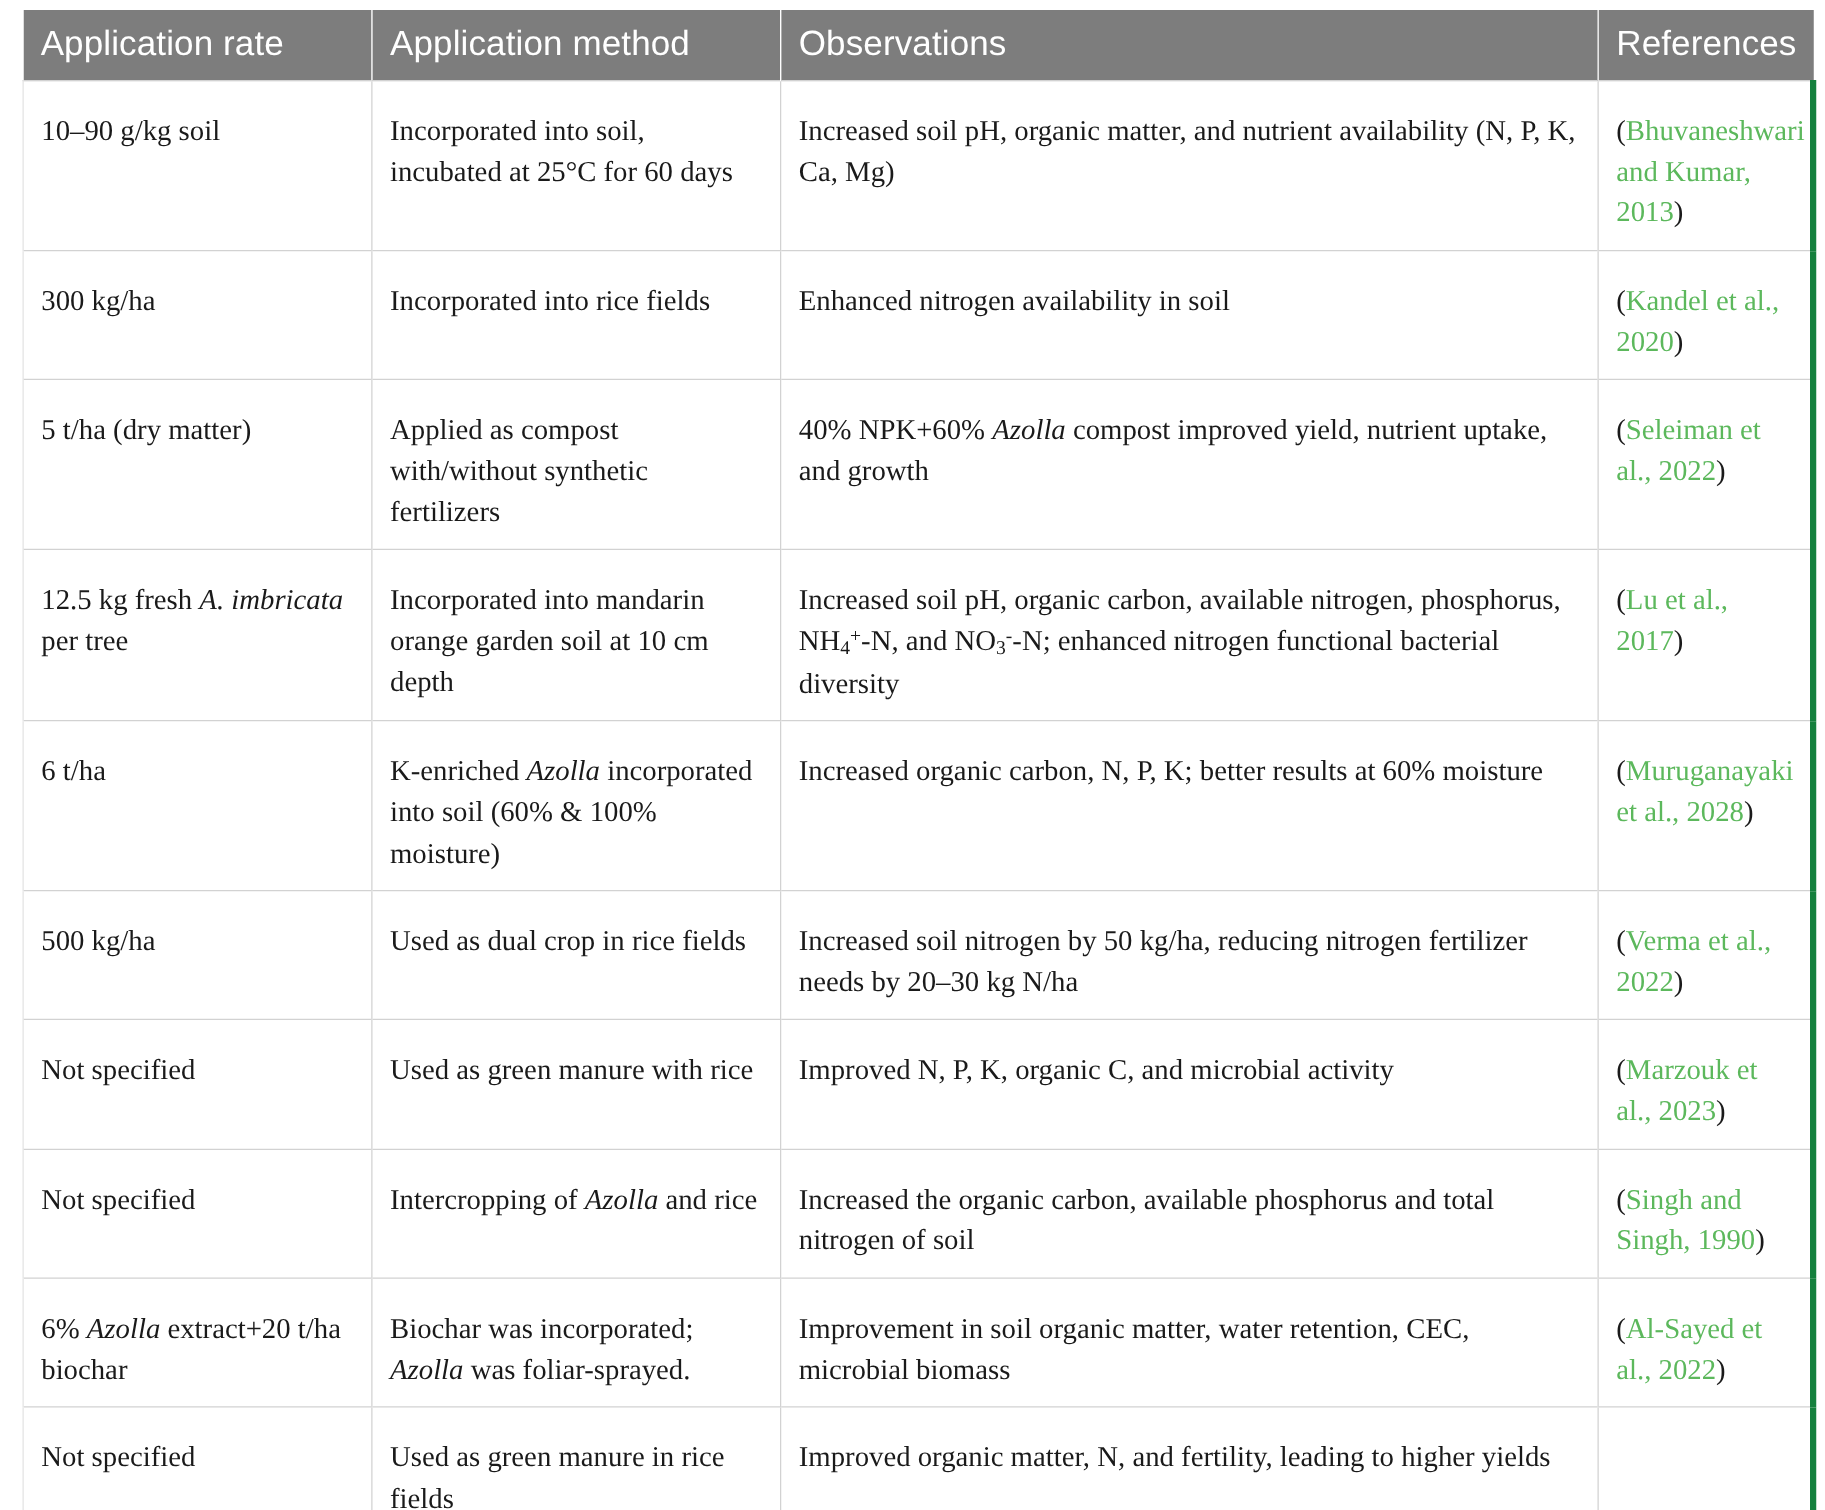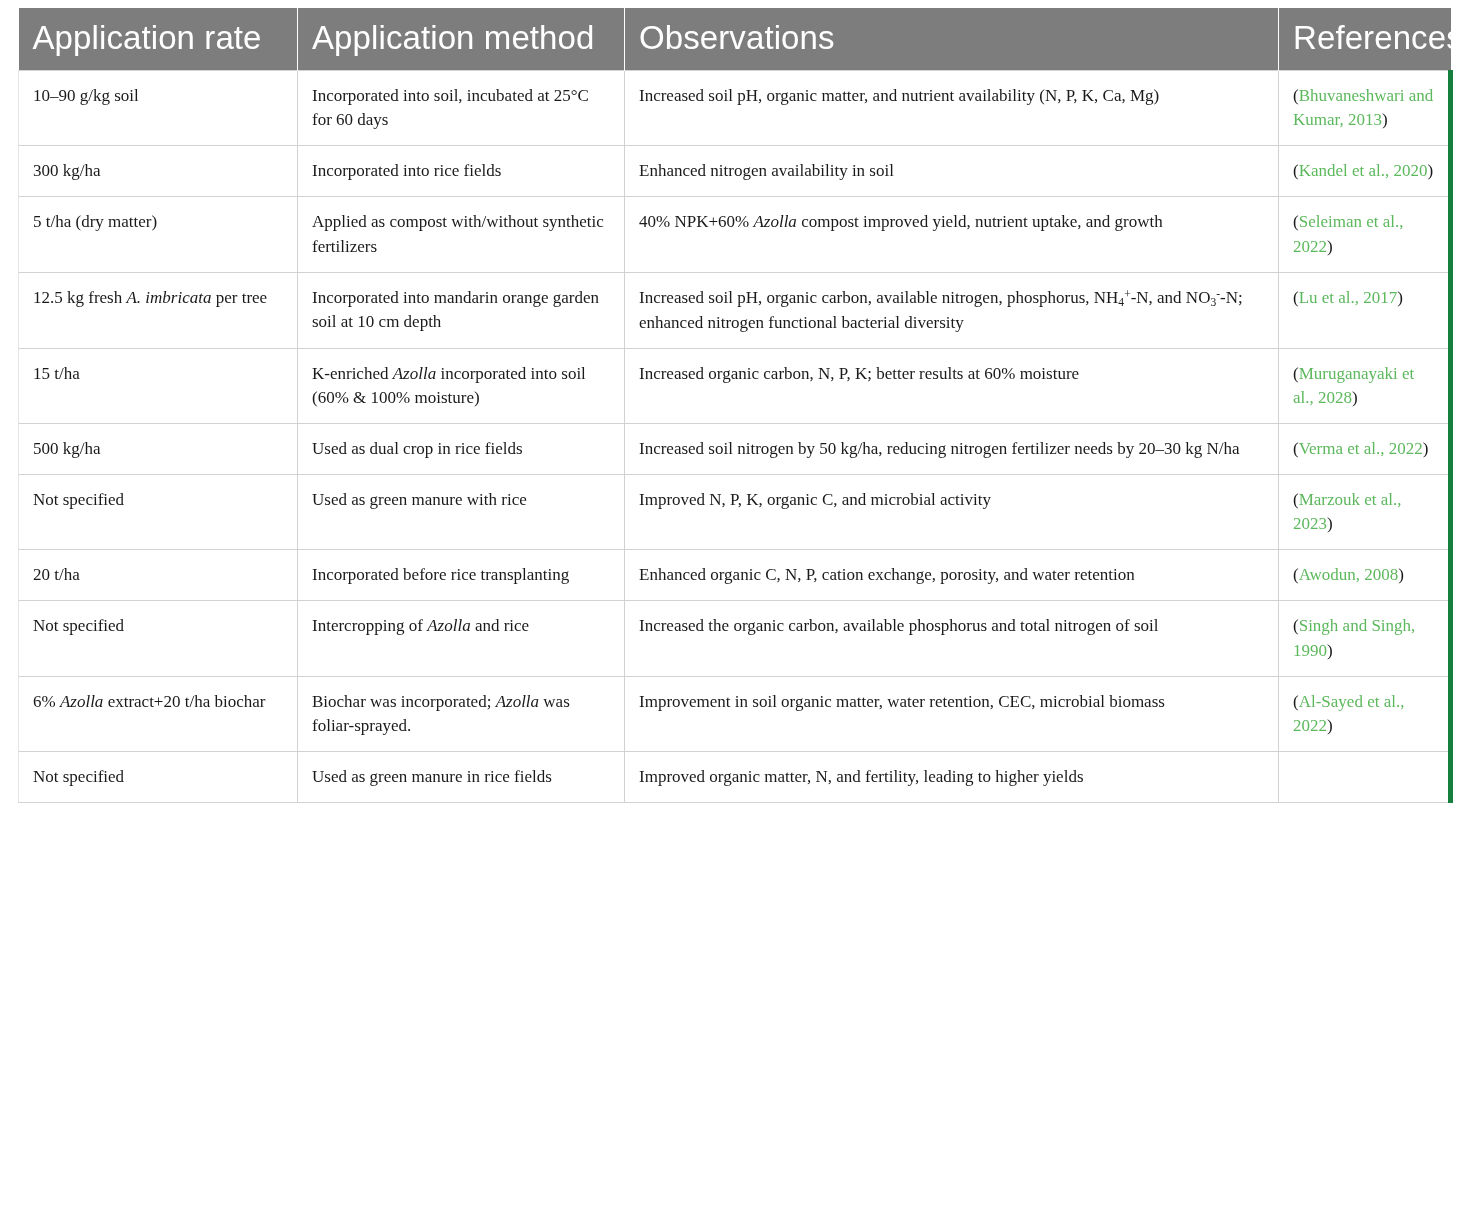--- a/index.html
+++ b/index.html
@@ -22,33 +22,33 @@
   table.data-table {
     border-collapse: collapse;
     width: 1432px;
     table-layout: fixed;
   }
   thead th {
     background: #7d7d7d;
     color: #ffffff;
     font-family: "Liberation Sans", "DejaVu Sans", sans-serif;
     font-weight: 400;
-    font-size: 33px;
+    font-size: 28px;
     text-align: left;
     padding: 11px 14px 13px 14px;
     border-right: 1px solid #ffffff;
     vertical-align: middle;
     letter-spacing: 0.1px;
   }
   thead th:last-child { border-right: none; }
   tbody td {
     border-top: 1px solid #d2d2d2;
     border-right: 1px solid #d2d2d2;
-    padding: 13px 14px 13px 14px;
-    font-size: 17px;
+    padding: 24px 14px 13px 14px;
+    font-size: 23px;
     line-height: 1.42;
     vertical-align: top;
     background: #ffffff;
   }
   tbody td:last-child { border-right: none; }
   tbody tr:last-child td { border-bottom: 1px solid #d2d2d2; }
   tbody tr td:first-child { border-left: 1px solid #e4e4e4; }
   tbody tr td:last-child { border-right: 5px solid #15803d; }
   col.c-rate   { width: 279px; }
   col.c-method { width: 327px; }
@@ -98,42 +98,36 @@
           <td>40% NPK+60% <i>Azolla</i> compost improved yield, nutrient uptake, and growth</td>
           <td><span class="paren">(</span><a class="ref-link" href="#" style="text-decoration:none">Seleiman et al., 2022</a><span class="paren">)</span></td>
         </tr>
         <tr>
           <td>12.5 kg fresh <i>A. imbricata</i> per tree</td>
           <td>Incorporated into mandarin orange garden soil at 10 cm depth</td>
           <td>Increased soil pH, organic carbon, available nitrogen, phosphorus, NH<sub>4</sub><sup>+</sup>-N, and NO<sub>3</sub><sup>-</sup>-N; enhanced nitrogen functional bacterial diversity</td>
           <td><span class="paren">(</span><a class="ref-link" href="#" style="text-decoration:none">Lu et al., 2017</a><span class="paren">)</span></td>
         </tr>
         <tr>
-          <td>15 t/ha</td>
+          <td>6 t/ha</td>
           <td>K-enriched <i>Azolla</i> incorporated into soil (60% &amp; 100% moisture)</td>
           <td>Increased organic carbon, N, P, K; better results at 60% moisture</td>
           <td><span class="paren">(</span><a class="ref-link" href="#" style="text-decoration:none">Muruganayaki et al., 2028</a><span class="paren">)</span></td>
         </tr>
         <tr>
           <td>500 kg/ha</td>
           <td>Used as dual crop in rice fields</td>
           <td>Increased soil nitrogen by 50 kg/ha, reducing nitrogen fertilizer needs by 20–30 kg N/ha</td>
           <td><span class="paren">(</span><a class="ref-link" href="#" style="text-decoration:none">Verma et al., 2022</a><span class="paren">)</span></td>
         </tr>
         <tr>
           <td>Not specified</td>
           <td>Used as green manure with rice</td>
           <td>Improved N, P, K, organic C, and microbial activity</td>
           <td><span class="paren">(</span><a class="ref-link" href="#" style="text-decoration:none">Marzouk et al., 2023</a><span class="paren">)</span></td>
-        </tr>
-        <tr>
-          <td>20 t/ha</td>
-          <td>Incorporated before rice transplanting</td>
-          <td>Enhanced organic C, N, P, cation exchange, porosity, and water retention</td>
-          <td><span class="paren">(</span><a class="ref-link" href="#" style="text-decoration:none">Awodun, 2008</a><span class="paren">)</span></td>
         </tr>
         <tr>
           <td>Not specified</td>
           <td>Intercropping of <i>Azolla</i> and rice</td>
           <td>Increased the organic carbon, available phosphorus and total nitrogen of soil</td>
           <td><span class="paren">(</span><a class="ref-link" href="#" style="text-decoration:none">Singh and Singh, 1990</a><span class="paren">)</span></td>
         </tr>
         <tr>
           <td>6% <i>Azolla</i> extract+20 t/ha biochar</td>
           <td>Biochar was incorporated; <i>Azolla</i> was foliar-sprayed.</td>

